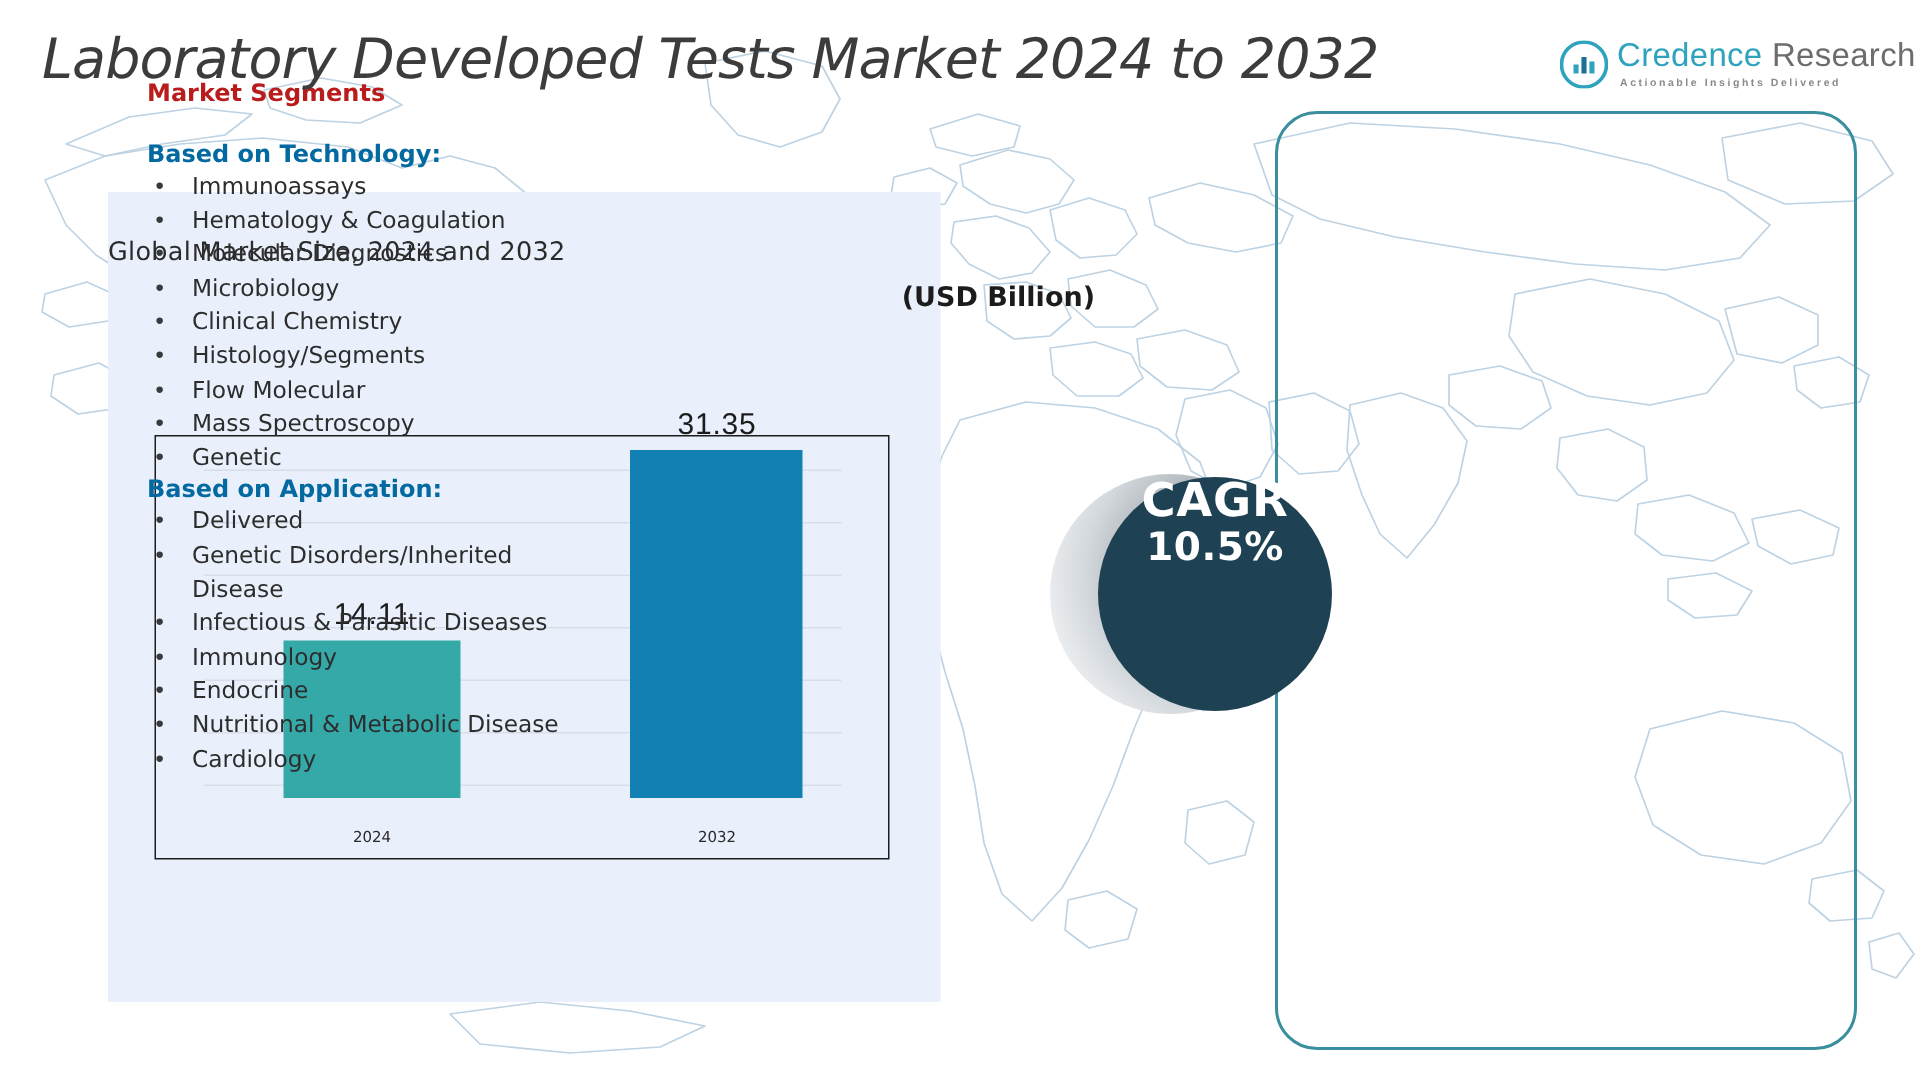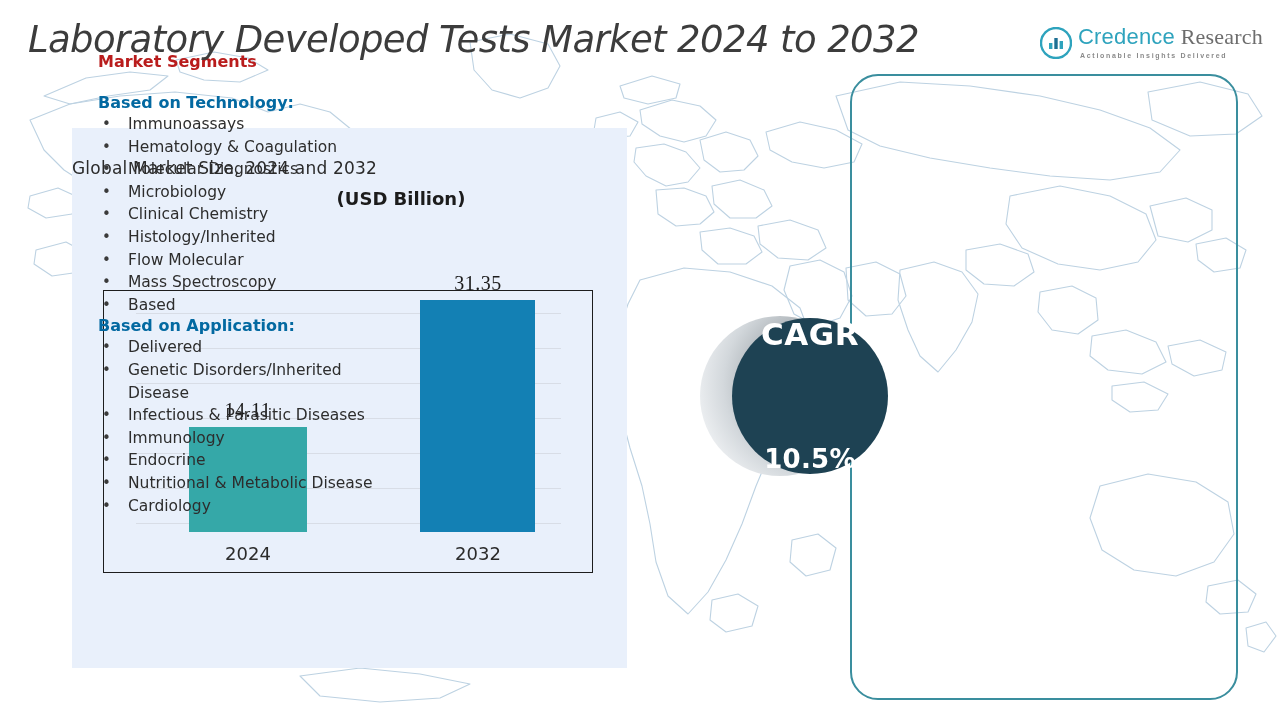--- a/index.html
+++ b/index.html
@@ -25,83 +25,83 @@
     font-size: 37px; font-weight: 400; font-style: italic;
     letter-spacing: -0.6px; color: #3c3c3c;
     white-space: nowrap;
     font-family: "DejaVu Sans", sans-serif;
   }
   
   #logo { position: absolute; left: 1040px; top: 24px; width: 212px; height: 44px; }
   #logo-mark { position: absolute; left: 0; top: 3px; width: 32px; height: 32px; }
   #logo-text { position: absolute; left: 38px; top: 0px; white-space: nowrap; }
   .logo-word1 { font-size: 22px; color: #2ea3bd; letter-spacing: .2px; font-family: "Liberation Sans", sans-serif; }
-  .logo-word2 { font-size: 22px; color: #6d6d6d; letter-spacing: .2px; font-family: Liberation Serif, serif; }
+  .logo-word2 { font-size: 22px; color: #6d6d6d; letter-spacing: .2px; font-family: Liberation Sans, sans-serif; }
   #logo-tagline {
     position: absolute; left: 40px; top: 28px;
     font-size: 7px; color: #8a8a8a; letter-spacing: 1.7px;
     font-weight: 700; white-space: nowrap;
     font-family: "Liberation Sans", sans-serif;
   }
 
   
   #chart-panel {
     position: absolute; left: 72px; top: 128px; width: 555px; height: 540px;
     background: #e9f0fb; z-index: 2;
   }
   #chart-heading {
     position: absolute; left: 0; top: 30px; width: 555px; text-align: left;
     font-size: 17px; color: #2b2b2b; letter-spacing: .2px;
     font-family: "DejaVu Sans", sans-serif;
   }
   #chart-subheading {
-    position: absolute; left: 0; top: 60px; width: 658px; text-align: center;
+    position: absolute; left: 0; top: 60px; width: 658px; text-align: right;
     font-size: 18px; font-weight: 700; color: #1c1c1c;
     font-family: "DejaVu Sans", sans-serif;
   }
 
   
   #plot-frame {
     position: absolute; left: 31px; top: 162px; width: 490px; height: 283px;
     border: 1.5px solid #1d1d1d; background: transparent;
   }
   #gridlines { position: absolute; left: 32px; top: 0; width: 425px; height: 283px; }
   .gridline { position: absolute; left: 0; width: 425px; height: 1px; background: #d8dde6; }
 
   .bar { position: absolute; bottom: 40px; }
   #bar-2024 { left: 85px; width: 118px; height: 105px; background: #35a8a8; }
   #bar-2032 { left: 316px; width: 115px; height: 232px; background: #1380b4; }
 
   .bar-value {
     position: absolute; text-align: center;
     font-size: 20px; color: #1c1c1c; letter-spacing: .5px;
-    font-family: Liberation Serif, serif;
+    font-family: Liberation Sans, sans-serif;
   }
   #value-2024 { left: 70px; bottom: 150px; width: 148px; }
   #value-2032 { left: 300px; bottom: 277px; width: 148px; }
 
   .bar-label {
     position: absolute; bottom: 8px; text-align: center;
-    font-size: 18px; color: #2b2b2b;
+    font-size: 10px; color: #2b2b2b;
     font-family: "DejaVu Sans", sans-serif;
   }
   #label-2024 { left: 70px; width: 148px; }
   #label-2032 { left: 300px; width: 148px; }
 
   
   #cagr-wrap { position: absolute; left: 700px; top: 312px; width: 200px; height: 175px; z-index: 5; }
   #cagr-shadow {
     position: absolute; left: 0px; top: 4px; width: 160px; height: 160px;
     border-radius: 50%;
     background: radial-gradient(circle at 72% 42%, #6e757a 0%, #9aa1a6 30%, #d3d8dc 62%, #f2f4f6 85%, #fbfcfd 100%);
   }
   #cagr-circle {
     position: absolute; left: 32px; top: 6px; width: 156px; height: 156px;
     border-radius: 50%; background: #1e4253;
-    display: flex; flex-direction: column; align-items: center; justify-content: space-between;
+    display: flex; flex-direction: column; align-items: center; justify-content: flex-start;
   }
   #cagr-label {
     font-size: 31px; font-weight: 700; color: #ffffff; letter-spacing: .5px;
     line-height: 1.05; font-family: "DejaVu Sans", sans-serif;
   }
   #cagr-value {
     font-size: 26px; font-weight: 700; color: #ffffff; letter-spacing: .3px;
     line-height: 1.1; font-family: "DejaVu Sans", sans-serif;
   }
 
@@ -254,24 +254,24 @@
   <div id="segments-inner">
     <div class="seg-title">Market Segments</div>
 
     <div class="seg-group-head">Based on Technology:</div>
     <ul class="seg-list">
       <li><span class="bullet">•</span><span>Immunoassays</span></li>
       <li><span class="bullet">•</span><span>Hematology &amp; Coagulation</span></li>
       <li><span class="bullet">•</span><span>Molecular Diagnostics</span></li>
       <li><span class="bullet">•</span><span>Microbiology</span></li>
       <li><span class="bullet">•</span><span>Clinical Chemistry</span></li>
-      <li><span class="bullet">•</span><span>Histology/Inherited</span></li>
+      <li><span class="bullet">•</span><span>Histology/Segments</span></li>
       <li><span class="bullet">•</span><span>Flow Molecular</span></li>
       <li><span class="bullet">•</span><span>Mass Spectroscopy</span></li>
-      <li><span class="bullet">•</span><span>Based</span></li>
+      <li><span class="bullet">•</span><span>Genetic</span></li>
     </ul>
 
     <div class="seg-group-head">Based on Application:</div>
     <ul class="seg-list">
       <li><span class="bullet">•</span><span>Delivered</span></li>
       <li><span class="bullet">•</span><span>Genetic Disorders/Inherited Disease</span></li>
       <li><span class="bullet">•</span><span>Infectious &amp;  Parasitic Diseases</span></li>
       <li><span class="bullet">•</span><span>Immunology</span></li>
       <li><span class="bullet">•</span><span>Endocrine</span></li>
       <li><span class="bullet">•</span><span>Nutritional &amp; Metabolic Disease</span></li>

